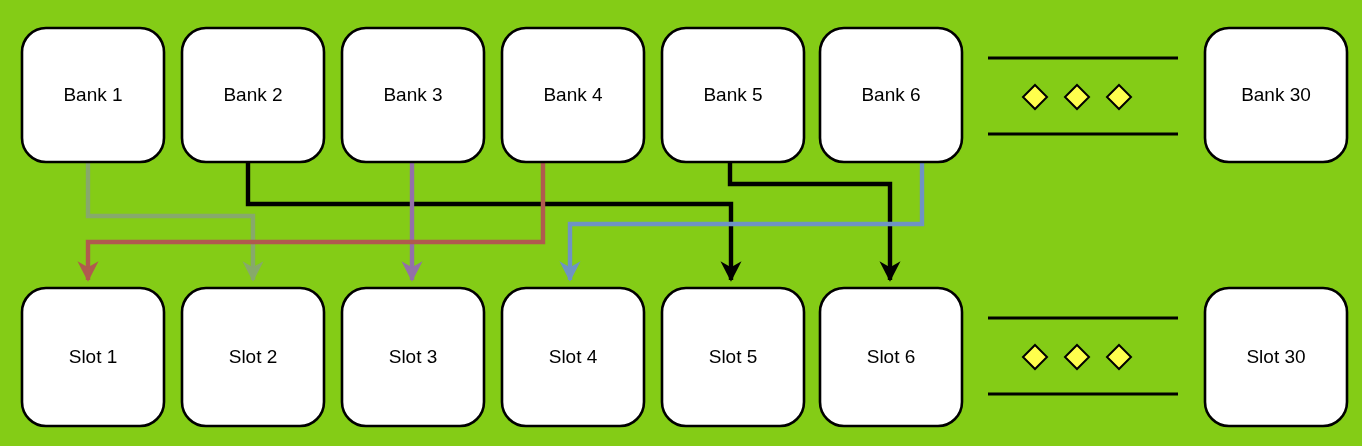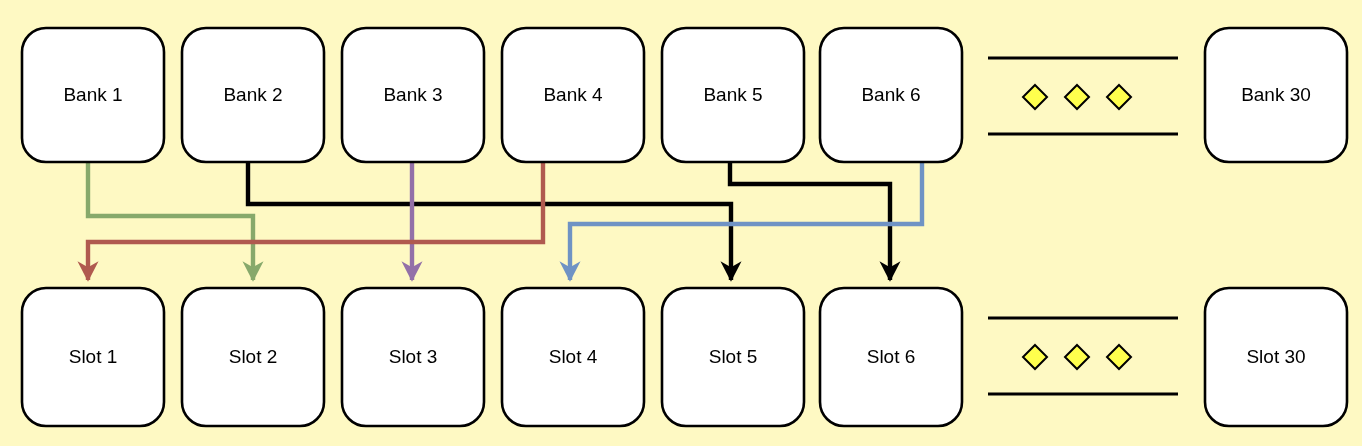--- a/index.html
+++ b/index.html
@@ -8,21 +8,21 @@
     padding: 0;
     background: #ffffff;
   }
   body {
     font-family: "Liberation Sans", sans-serif;
   }
   #diagram-root {
     position: relative;
     width: 1362px;
     height: 446px;
-    background: #fef9c3;
+    background: #84cc16;
     overflow: hidden;
   }
   #diagram-svg {
     position: absolute;
     left: 0;
     top: 0;
     width: 1362px;
     height: 446px;
     display: block;
   }

